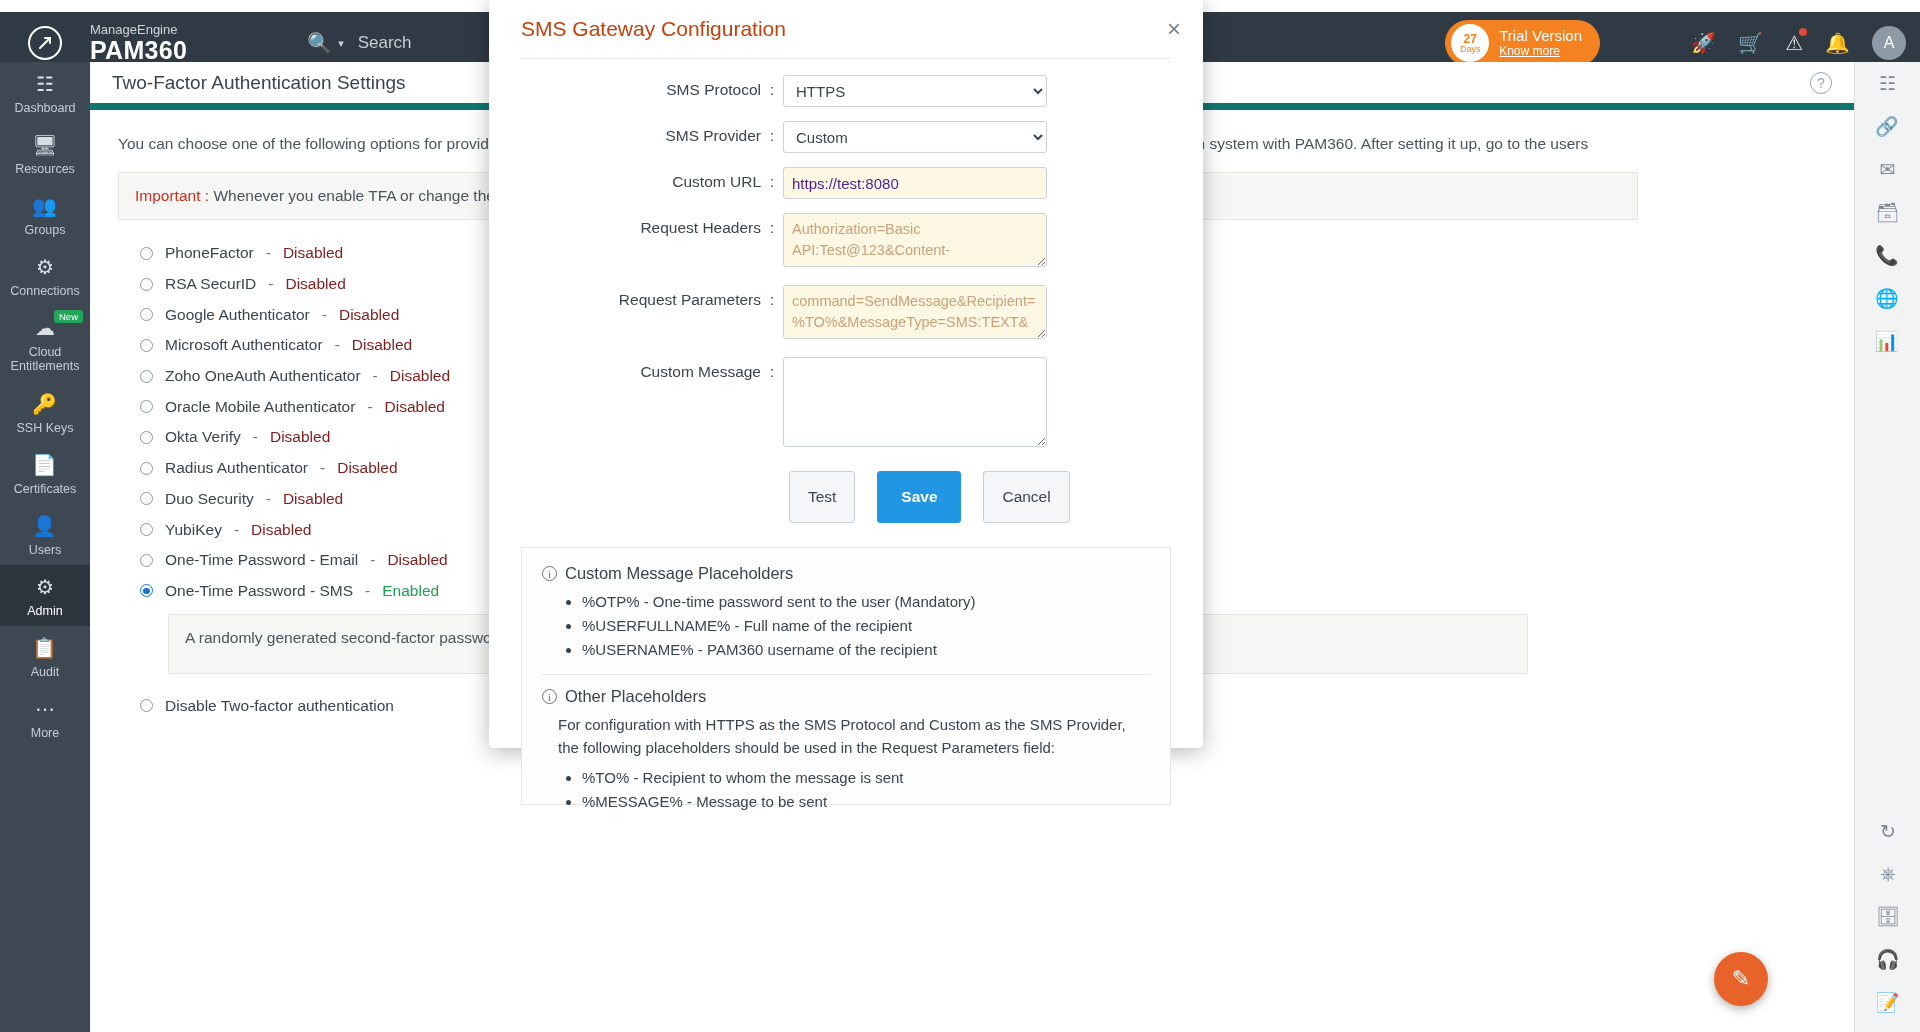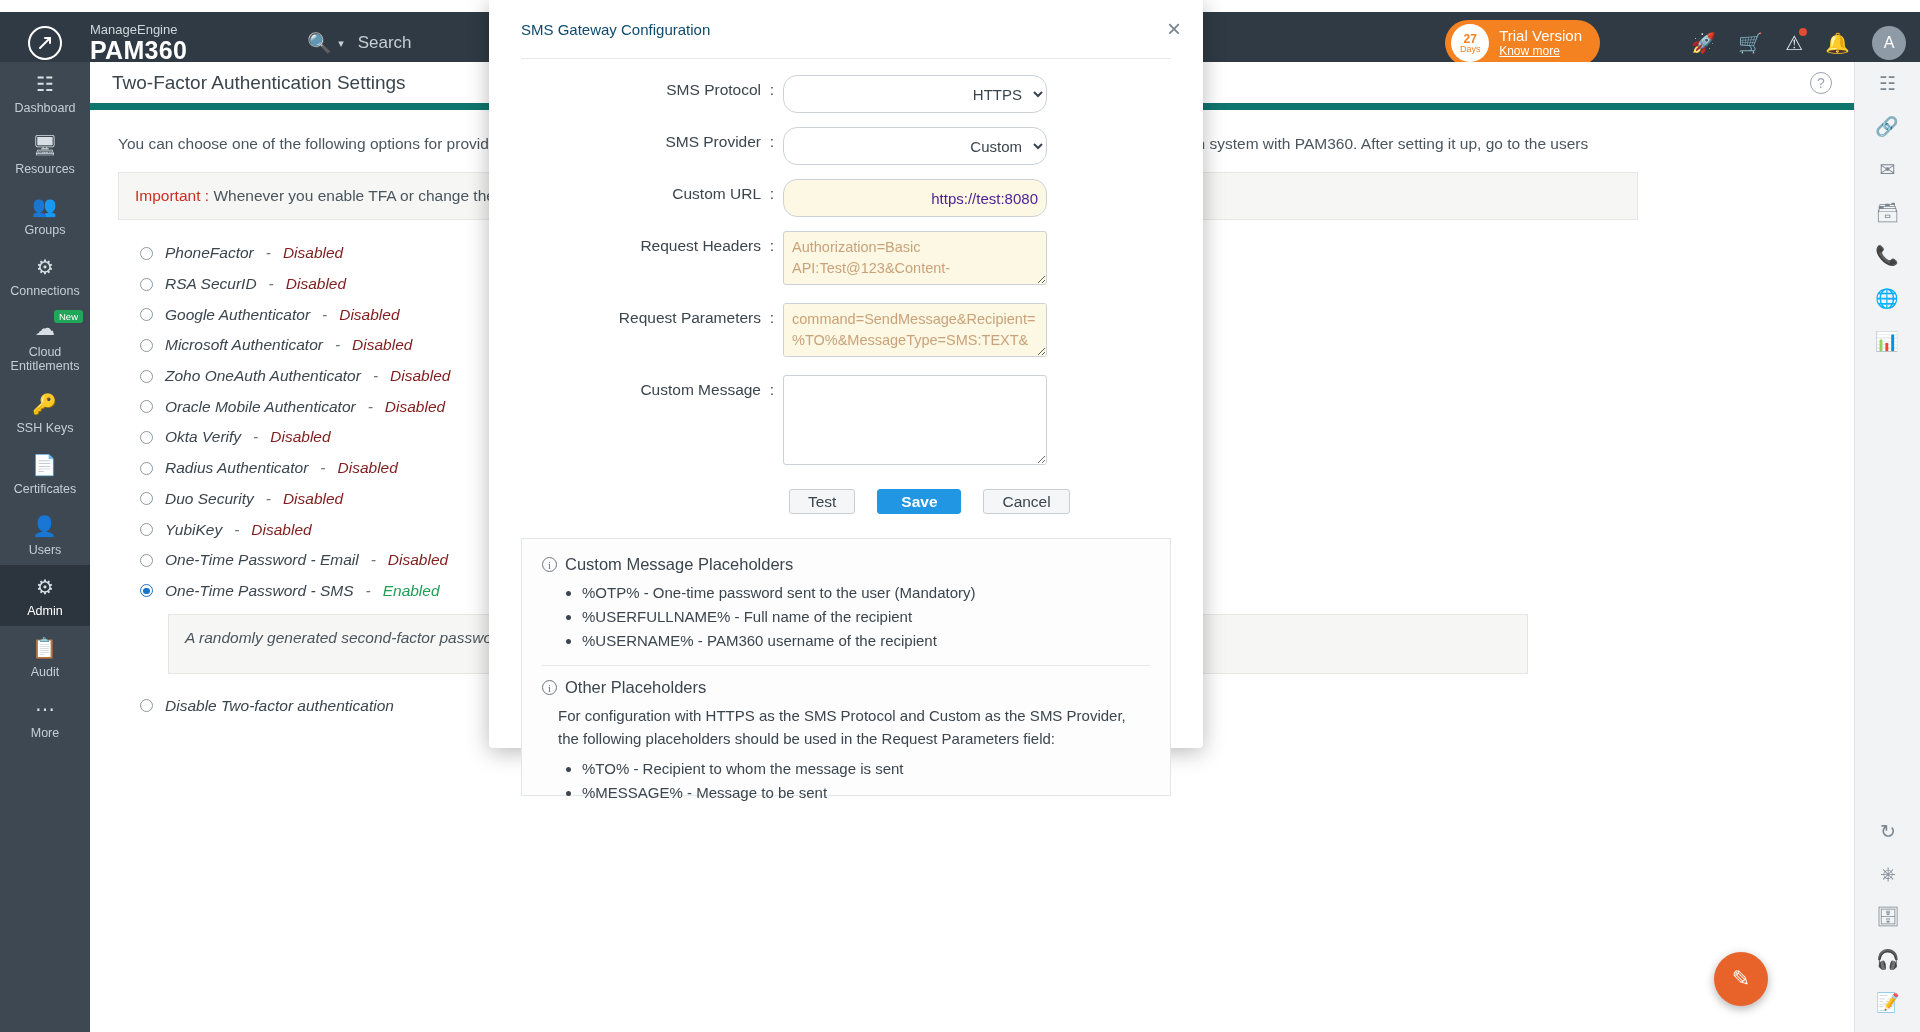--- a/index.html
+++ b/index.html
@@ -99,21 +99,21 @@
     width: 22px; height: 22px; border-radius: 50%; border: 1.6px solid #9aa4ad;
     color: #9aa4ad; font-size: 14px; display: flex; align-items: center; justify-content: center;
   }
   .body-pad { padding: 22px 28px; }
   .intro { font-size: 15.5px; color: #4a555e; line-height: 1.55; max-width: 1560px; }
   .important-box {
     margin-top: 16px; background: #f6f6f4; border: 1px solid #e6e6e2;
     padding: 14px 16px; font-size: 15.5px; color: #4a555e; max-width: 1520px;
   }
   .important-box .imp { color: #cc2e1f; }
-  .opt-list { margin-top: 18px; font-style: italic; }
+  .opt-list { margin-top: 18px; }
   .opt {
     display: flex; align-items: center; gap: 12px; height: 30.7px; font-size: 15.5px; color: #3b454e;
   }
   .radio {
     width: 13px; height: 13px; border-radius: 50%; border: 1.6px solid #8d98a1; background: #fff;
     display: inline-block; flex: 0 0 auto; position: relative; margin-left: 22px;
   }
   .radio.checked { border-color: #1a73c8; }
   .radio.checked::after {
     content: ""; position: absolute; inset: 2.2px; border-radius: 50%; background: #1a73c8;
@@ -131,47 +131,46 @@
   .modal-shade { position: absolute; inset: 0; background: rgba(0,0,0,0.0); }
   .modal {
     position: absolute; left: 489px; top: 0; width: 714px; height: 748px;
     background: #ffffff; box-shadow: 0 4px 22px rgba(0,0,0,.28);
     border-radius: 0 0 4px 4px;
   }
   .modal-head {
     height: 58px; display: flex; align-items: center; justify-content: space-between;
     padding: 0 22px 0 32px;
   }
-  .modal-title { font-size: 15px; color: #0c4a6e; }
+  .modal-title { font-size: 21px; color: #c2410c; }
   .modal-close { font-size: 24px; color: #7b858e; line-height: 1; }
   .modal-divider { height: 1px; background: #e6e9ec; margin: 0 32px; }
   .form { padding: 16px 32px 0; }
   .frow { display: flex; align-items: flex-start; margin-bottom: 14px; }
   .flabel {
     width: 240px; text-align: right; font-size: 15.5px; color: #3b454e; padding-top: 6px;
     padding-right: 0;
   }
   .fcolon { width: 22px; text-align: center; font-size: 15.5px; color: #3b454e; padding-top: 6px; }
   .fctl { flex: 1; }
   select.inp, input.inp {
-    width: 264px; height: 38px; border: 1px solid #ccd2d8; border-radius: 14px;
+    width: 264px; height: 32px; border: 1px solid #ccd2d8; border-radius: 3px;
     font-size: 15px; color: #3b454e; padding: 0 8px; background: #fff;
     font-family: "Liberation Sans", sans-serif;
-    text-align: right;
   }
   input.inp.filled { background: #fcf8e3; color: #4c1d95; }
   textarea.inp {
     width: 264px; border: 1px solid #ccd2d8; border-radius: 3px;
     font-size: 14.5px; color: #3b454e; padding: 5px 8px; resize: vertical;
     font-family: "Liberation Sans", sans-serif; line-height: 1.45;
   }
   textarea.hl { background: #fcf8e3; color: #c9a27a; }
   .btn-row { display: flex; gap: 22px; padding: 6px 0 0 268px; }
   .btn {
-    height: 25px; min-width: 66px; padding: 0 18px; font-size: 15.5px; border-radius: 3px;
+    height: 52px; min-width: 66px; padding: 0 18px; font-size: 15.5px; border-radius: 3px;
     border: 1px solid #c8ced4; background: #f5f6f7; color: #3b454e;
     font-family: "Liberation Sans", sans-serif;
   }
   .btn.primary { background: #2196e3; border-color: #2196e3; color: #fff; font-weight: bold; }
   .btn.wide { min-width: 84px; }
 
   .info-panel {
     margin: 24px 32px 0; border: 1px solid #e3e6e9; background: #fdfdfd;
     padding: 16px 20px; height: 258px;
   }

